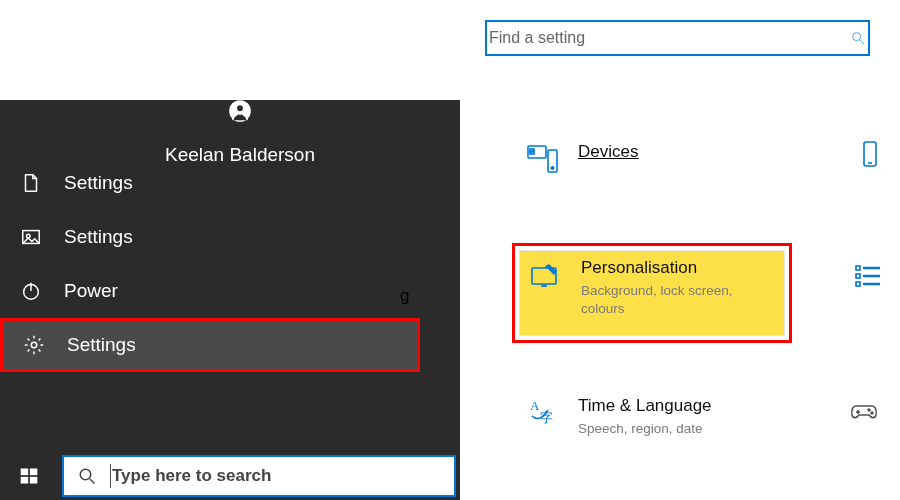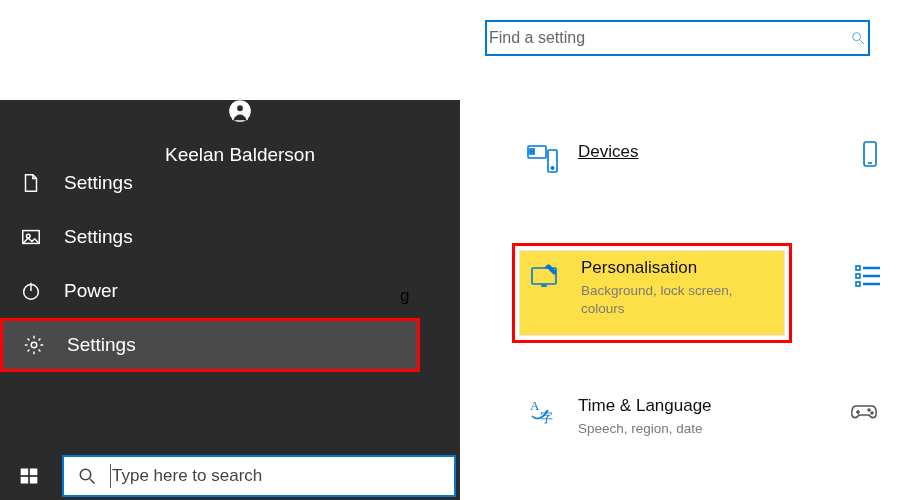--- a/index.html
+++ b/index.html
@@ -114,20 +114,21 @@
   .task-search svg { width: 18px; height: 18px; stroke: #444; }
   .task-search input {
     flex: 1;
     border: none;
     outline: none;
     font-size: 17px;
     color: #222;
     border-left: 1px solid #555;
     padding-left: 1px;
     height: 24px;
+    font-weight: bold;
   }
   .task-search input::placeholder{ color:#444; }
 
   
   .tile {
     position: absolute;
     left: 512px;
     width: 320px;
     display: flex;
     align-items: flex-start;

